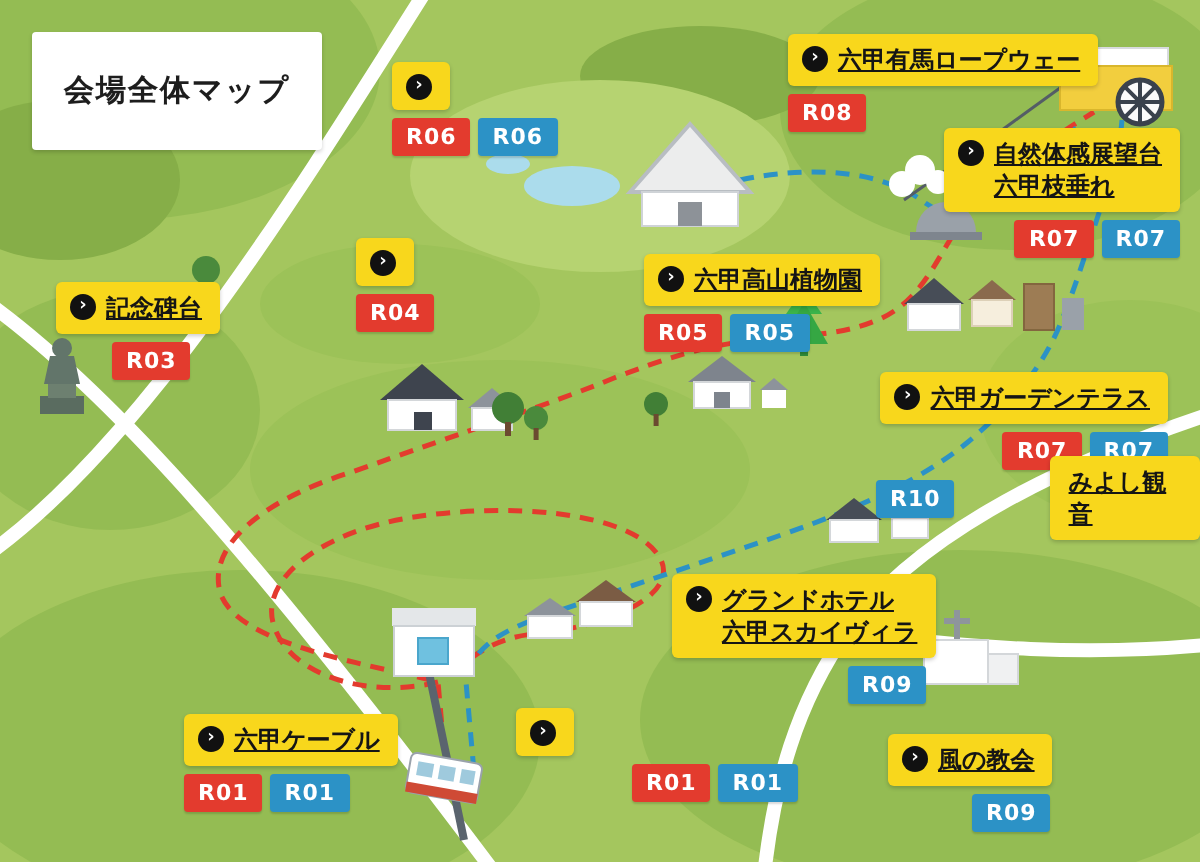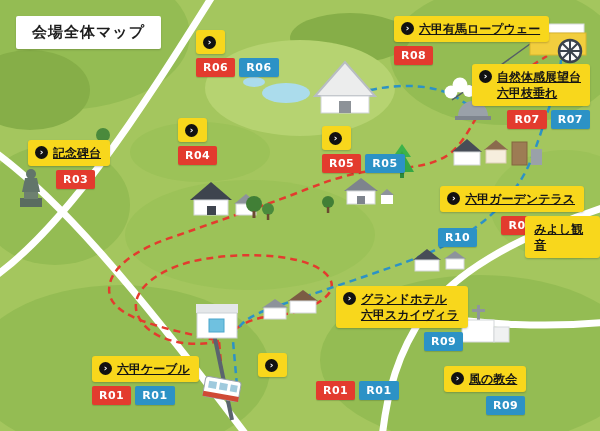--- a/index.html
+++ b/index.html
@@ -1,20 +1,20 @@
 <!DOCTYPE html>
 <html><head>
 <meta charset="utf-8">
 <style>
   html,body{margin:0;padding:0;background:#dfe3d8;font-family:"DejaVu Sans","Liberation Sans",sans-serif;}
   #map{position:relative;width:600px;height:431px;overflow:hidden;background:#a4c65e;}
   #map-art{position:absolute;left:0;top:0;width:600px;height:431px;display:block;}
   .overlay{position:absolute;left:0;top:0;width:600px;height:431px;z-index:2;}
   .title-box{position:absolute;left:16px;top:16px;background:#ffffff;color:#1d1d1d;
-    font-size:15px;font-weight:bold;padding:7px 16px;border-radius:2px;letter-spacing:1px;
+    font-size:15px;font-weight:bold;padding:20px 16px;border-radius:2px;letter-spacing:1px;
     box-shadow:0 1px 2px rgba(0,0,0,.18);}
   .loc{position:absolute;}
   .loc-right{display:flex;flex-direction:column;align-items:flex-end;}
   .loc-row{display:flex;flex-direction:row;align-items:center;gap:5px;}
   .chip{display:inline-flex;align-items:flex-start;gap:5px;background:#f8d71c;color:#151515;
     font-weight:bold;font-size:12px;line-height:1.35;padding:5px 9px 5px 7px;border-radius:3px;
     box-shadow:0 1px 2px rgba(0,0,0,.2);cursor:pointer;white-space:nowrap;}
   .chip-nochev{padding-left:9px;margin-left:43px;}
   .chev{flex:0 0 auto;width:13px;height:13px;border-radius:50%;background:#111;color:#fff;
     font-size:9px;line-height:13px;text-align:center;margin-top:1px;font-weight:bold;}
@@ -227,20 +227,21 @@
         <span class="chev">›</span>
       </div>
       <div class="badges">
         <span class="badge" data-color="red">R04</span>
       </div>
     </div>
 
     <div class="loc" style="left:322px;top:126px">
       <div class="chip">
         <span class="chev">›</span>
+        <span class="chip-text">六甲高山植物園</span>
       </div>
       <div class="badges">
         <span class="badge" data-color="red">R05</span>
         <span class="badge" data-color="blue">R05</span>
       </div>
     </div>
 
     <div class="loc" style="left:28px;top:140px">
       <div class="chip">
         <span class="chev">›</span>
@@ -255,21 +256,21 @@
       <div class="chip">
         <span class="chev">›</span>
         <span class="chip-text">六甲ガーデンテラス</span>
       </div>
       <div class="badges">
         <span class="badge" data-color="red">R07</span>
         <span class="badge" data-color="blue">R07</span>
       </div>
     </div>
 
-    <div class="loc loc-row" style="left:438px;top:216px">
+    <div class="loc loc-row" style="left:438px;top:228px">
       <span class="badge" data-color="blue">R10</span>
       <div class="chip chip-nochev">
         <span class="chip-text">みよし観音</span>
       </div>
     </div>
 
     <div class="loc" style="left:336px;top:286px">
       <div class="chip">
         <span class="chev">›</span>
         <span class="chip-text">グランドホテル

